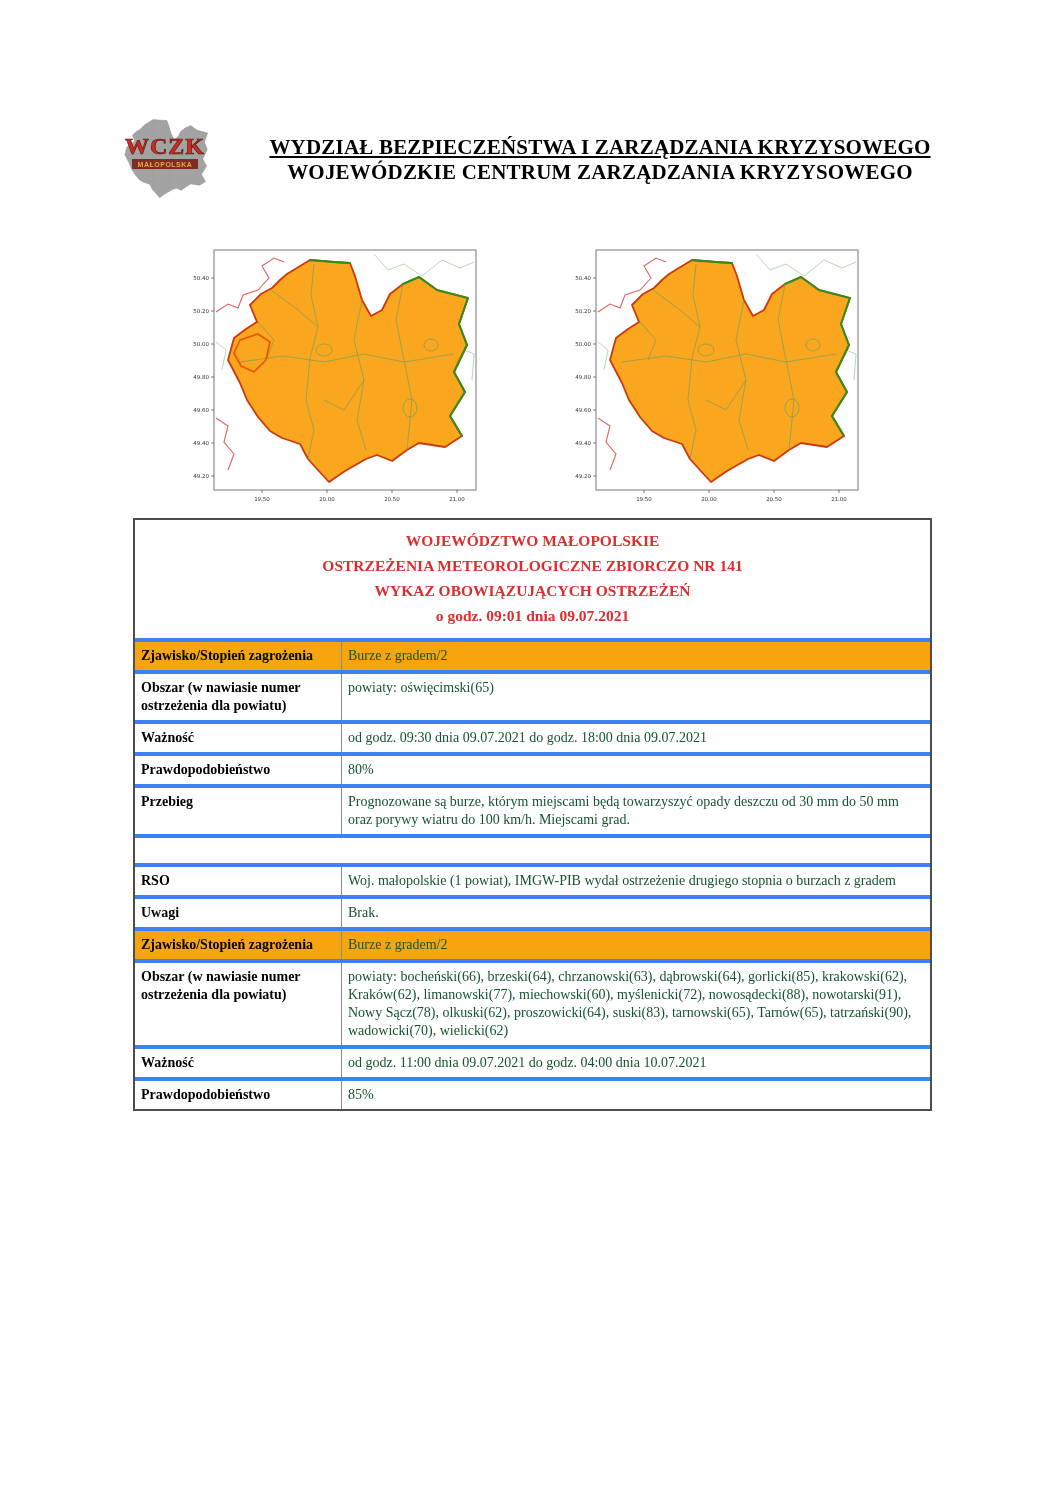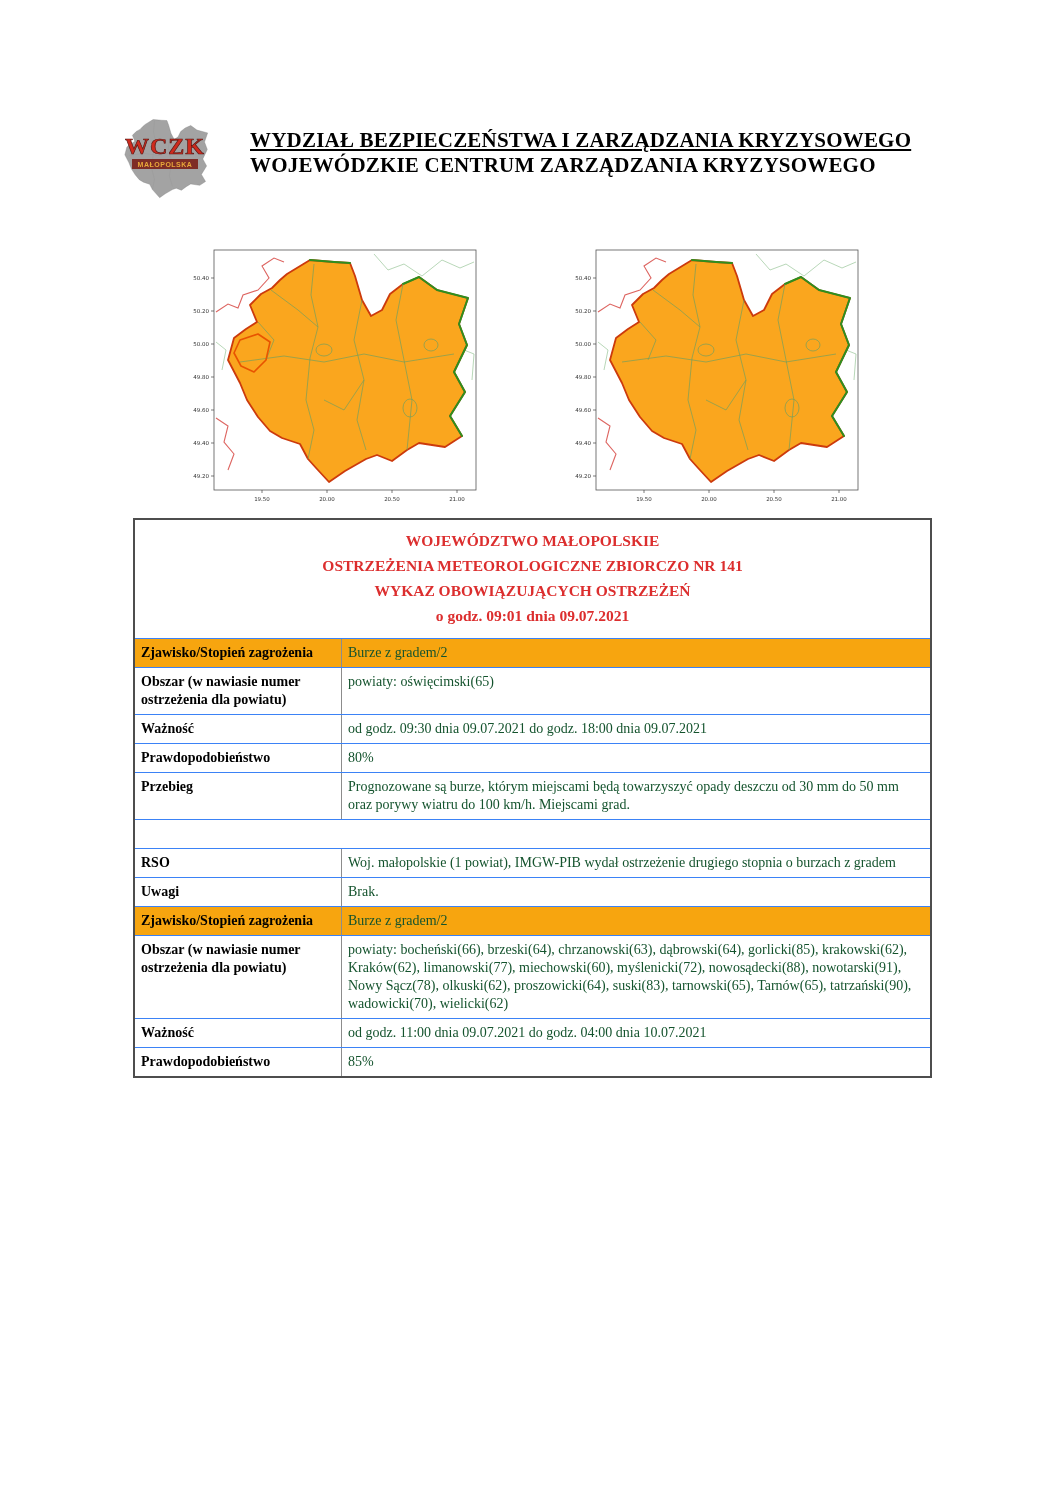--- a/index.html
+++ b/index.html
@@ -1,21 +1,21 @@
 <!DOCTYPE html>
 <html style="--region-fill: #FAA61E; --border-west: #CC3A0C; --border-east: #2E8F1F; --accent-red: #DC2E2E; --highlight-orange: #F7A50F;"><head>
 <meta charset="utf-8">
 <style>
   html,body{margin:0;padding:0;background:#ffffff;}
   #page{position:relative;width:1061px;height:1500px;background:#ffffff;overflow:hidden;
         font-family:"Liberation Serif", serif;color:#111;}
 
   
   #logo{position:absolute;left:118px;top:114px;width:94px;height:88px;}
-  #header-text{position:absolute;left:250px;top:128px;width:700px;}
+  #header-text{position:absolute;left:250px;top:135px;width:700px;text-align:center;}
   .hdr-line{font-weight:bold;font-size:21px;line-height:25px;letter-spacing:.2px;color:#000;}
   .hdr-line.u{text-decoration:underline;}
 
   
   .map-slot{position:absolute;width:302px;height:268px;}
   #map-slot-1{left:184px;top:242px;}
   #map-slot-2{left:566px;top:242px;}
   .map-svg{width:100%;height:100%;display:block;}
   .plot-frame{fill:#ffffff;stroke:#555;stroke-width:0.8;}
   .region{fill:var(--region-fill,#FAA61E);stroke:var(--border-west,#CC3A0C);stroke-width:1.8;stroke-linejoin:round;}
@@ -25,21 +25,21 @@
   .ctx-red{fill:none;stroke:#d9534f;stroke-width:1.1;opacity:.9;}
   .ctx-green{fill:none;stroke:#9cc79c;stroke-width:0.8;opacity:.9;}
   .tick{stroke:#444;stroke-width:0.7;}
   .ticklab{font-family:"DejaVu Sans",sans-serif;font-size:5.5px;fill:#333;}
 
   
   #warning-table{position:absolute;left:133px;top:505px;width:795px;background:#fff;
                  border:2px solid #4d4d4d;font-size:14px;line-height:18px;margin-top:13px;}
   #table-title{padding:8px 10px 10px;text-align:center;}
   .title-line{color:var(--accent-red,#DC2E2E);font-weight:bold;font-size:15.5px;line-height:25px;}
-  .t-row{display:flex;border-top:1px solid #3b82f6;min-height:29px;box-sizing:border-box;}
+  .t-row{display:flex;border-top:4px solid #3b82f6;min-height:29px;box-sizing:border-box;}
   .t-label{flex:0 0 207px;width:207px;box-sizing:border-box;border-right:1px solid #8c8c8c;
            font-weight:bold;padding:5px 6px;color:#000;}
   .t-value{flex:1;padding:5px 6px;color:#14532d;}
   .t-row.hl{background:var(--highlight-orange,#F7A50F);}
 
   
   .logo-region{fill:#a3a3a3;stroke:#7d7d7d;stroke-width:1;stroke-linejoin:round;}
   .logo-county{fill:none;stroke:#8b8b8b;stroke-width:0.8;opacity:.8;}
   .logo-acronym{font-family:"Liberation Serif",serif;font-weight:bold;font-size:24px;
                 fill:#cf2b1e;stroke:#571712;stroke-width:0.7;letter-spacing:1px;}

